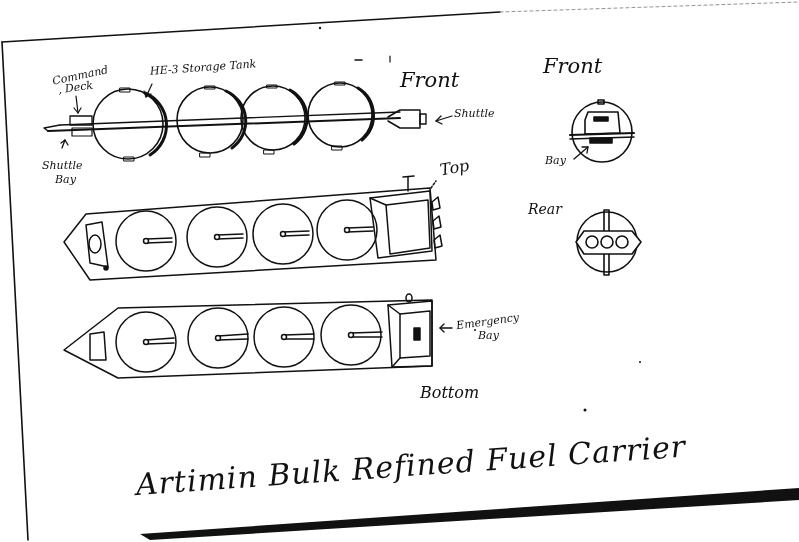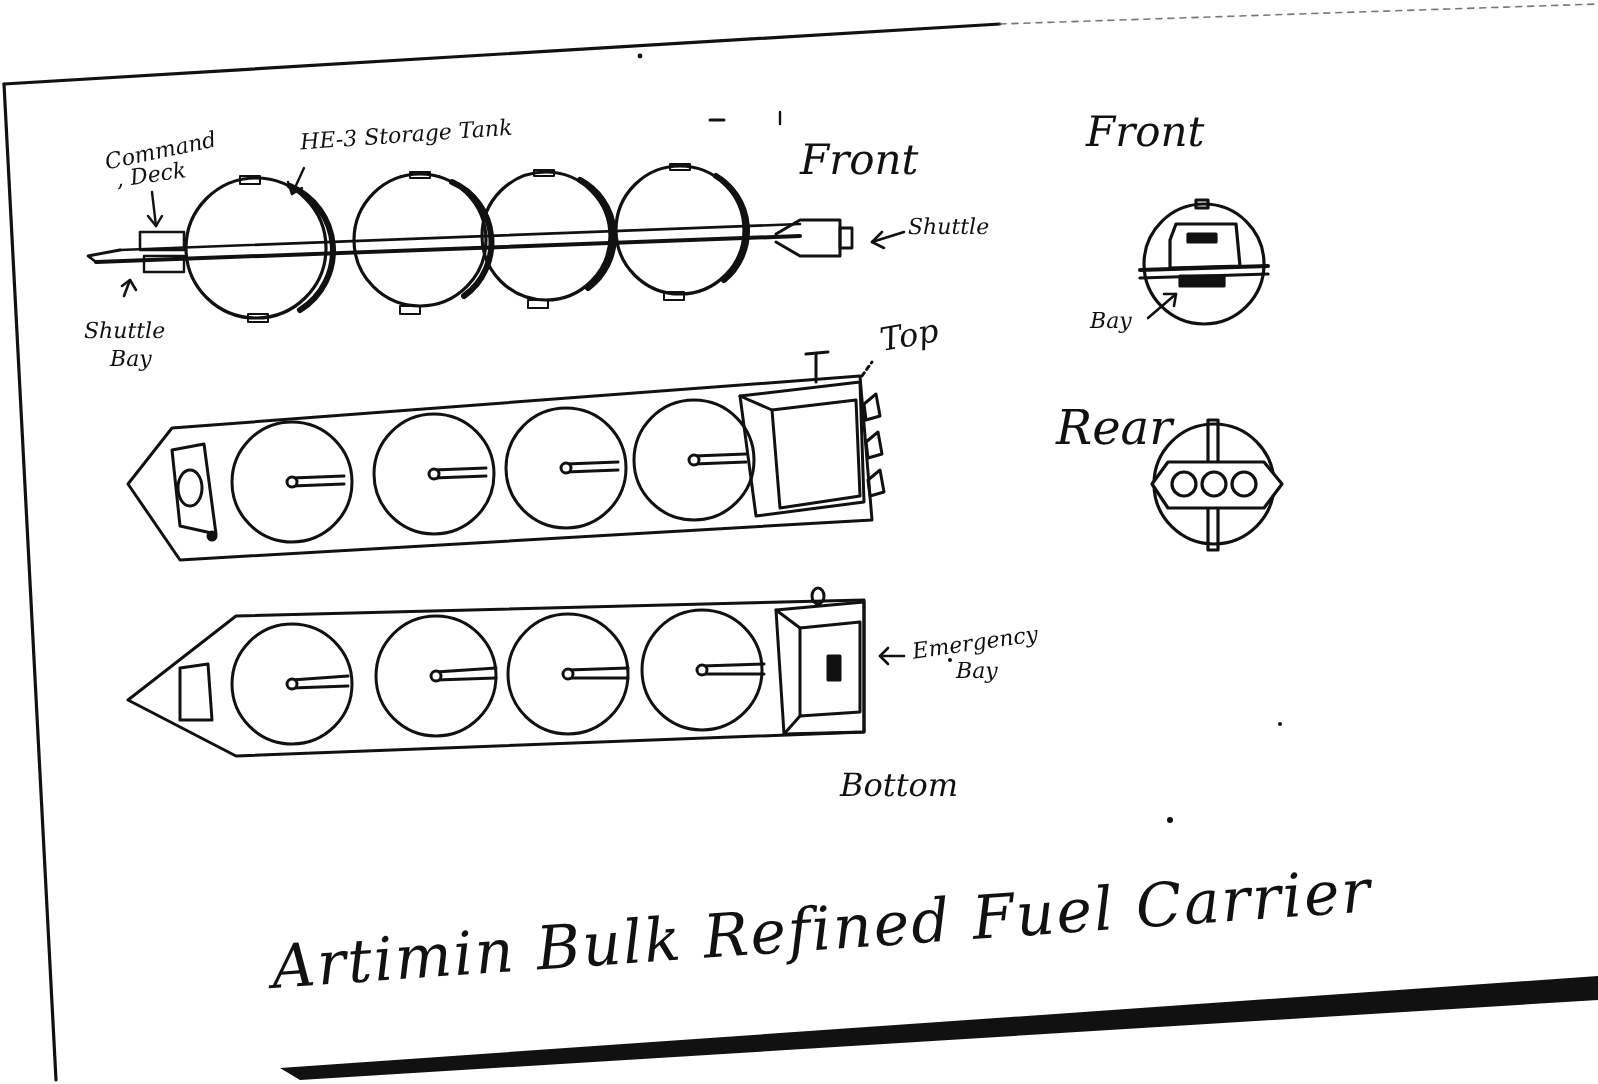--- a/index.html
+++ b/index.html
@@ -185,19 +185,19 @@
 <div class="hand lbl-small" style="left:58px;top:82px;transform:rotate(-8deg);">, Deck</div>
 <div class="hand lbl-small" style="left:150px;top:62px;transform:rotate(-4deg);">HE-3 Storage Tank</div>
 <div class="hand lbl-small" style="left:42px;top:160px;font-style:italic;">Shuttle</div>
 <div class="hand lbl-small" style="left:55px;top:174px;">Bay</div>
 <div class="hand lbl-small" style="left:454px;top:108px;">Shuttle</div>
 
 <div class="hand lbl-view" style="left:400px;top:70px;">Front</div>
 <div class="hand lbl-mid" style="left:440px;top:160px;transform:rotate(-10deg);font-size:16px;">Top</div>
 <div class="hand lbl-mid" style="left:420px;top:385px;">Bottom</div>
 <div class="hand lbl-view" style="left:543px;top:56px;">Front</div>
-<div class="hand lbl-view" style="left:528px;top:202px;font-size:24px;text-align:center;">Rear</div>
+<div class="hand lbl-view" style="left:528px;top:202px;font-size:14px;text-align:center;">Rear</div>
 
 <div class="hand lbl-small" style="left:545px;top:155px;">Bay</div>
 <div class="hand lbl-small" style="left:456px;top:316px;transform:rotate(-8deg);">Emergency</div>
 <div class="hand lbl-small" style="left:478px;top:330px;">Bay</div>
 
 <div class="hand lbl-title" style="left:136px;top:470px;transform:rotate(-4deg);transform-origin:left center;">Artimin Bulk Refined Fuel Carrier</div>
 
 </body></html>

